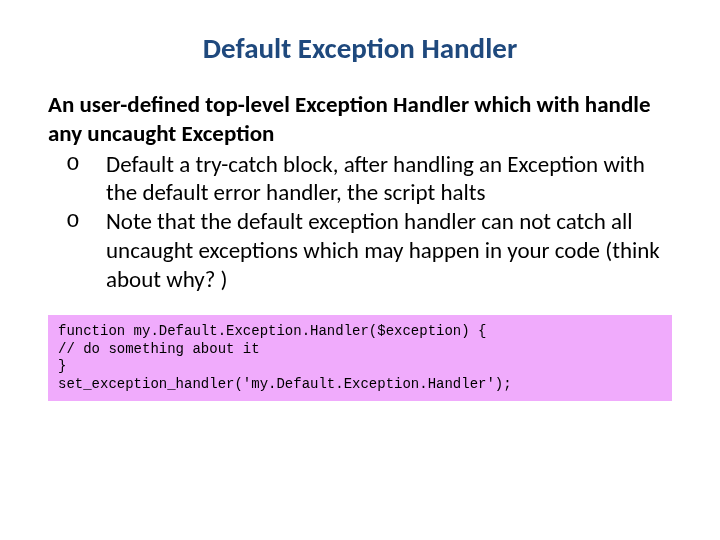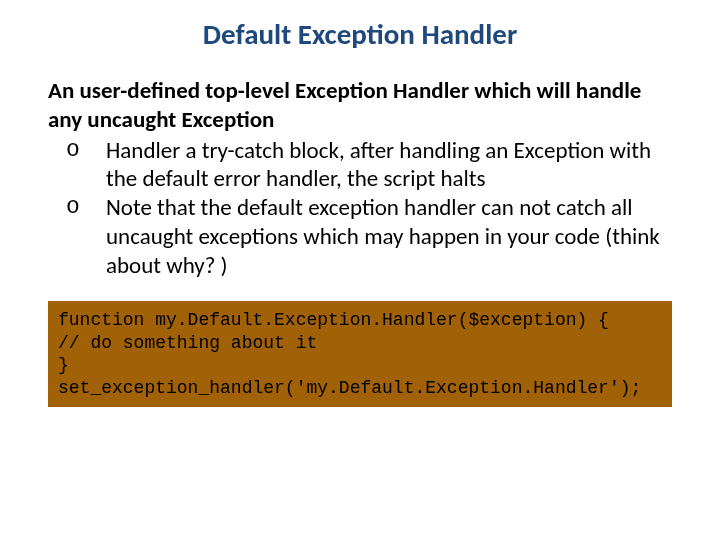--- a/index.html
+++ b/index.html
@@ -9,21 +9,21 @@
     height: 540px;
     background: #fff;
     font-family: Calibri, "Segoe UI", Arial, sans-serif;
     color: #000;
   }
   .slide {
     width: 720px;
     height: 540px;
     position: relative;
     box-sizing: border-box;
-    padding: 16px 48px 30px 48px;
+    padding: 30px 48px 30px 48px;
   }
   .title {
     font-size: 29px;
     font-weight: 700;
     color: #1f497d;
     text-align: center;
     margin: 0 0 24px 0;
     padding-left: 80px;
     padding-right: 80px;
   }
@@ -46,42 +46,42 @@
     margin: 0;
   }
   ul.bullets li .marker {
     position: absolute;
     left: 18px;
     top: 0;
     font-family: "Courier New", monospace;
   }
   .italic { }
   .codebox {
-    background: #a16207;
+    background: #f0abfc;
     font-family: "Courier New", Courier, monospace;
-    font-size: 18px;
+    font-size: 14px;
     line-height: 1.25;
     padding: 8px 10px;
     white-space: pre;
     margin-top: 22px;
   }
 </style>
 </head>
 <body>
 
 <div class="slide">
 
   <h1 class="title">Default Exception Handler</h1>
 
-  <p class="lead">An user-defined top-level Exception Handler which will handle any uncaught Exception</p>
+  <p class="lead">An user-defined top-level Exception Handler which with handle any uncaught Exception</p>
 
   <ul class="bullets">
     <li>
       <span class="marker">o</span>
-      <span>Handler a </span><span class="italic">try-catch</span><span> block, after handling an Exception with the default error handler, the script halts</span>
+      <span>Default a </span><span class="italic">try-catch</span><span> block, after handling an Exception with the default error handler, the script halts</span>
     </li>
     <li>
       <span class="marker">o</span>
       <span>Note that the default exception handler can not catch all uncaught exceptions which may happen in your code (</span><span class="italic">think about why? </span><span>)</span>
     </li>
   </ul>
 
   <div class="codebox">function my.Default.Exception.Handler($exception) {
 // do something about it
 }

